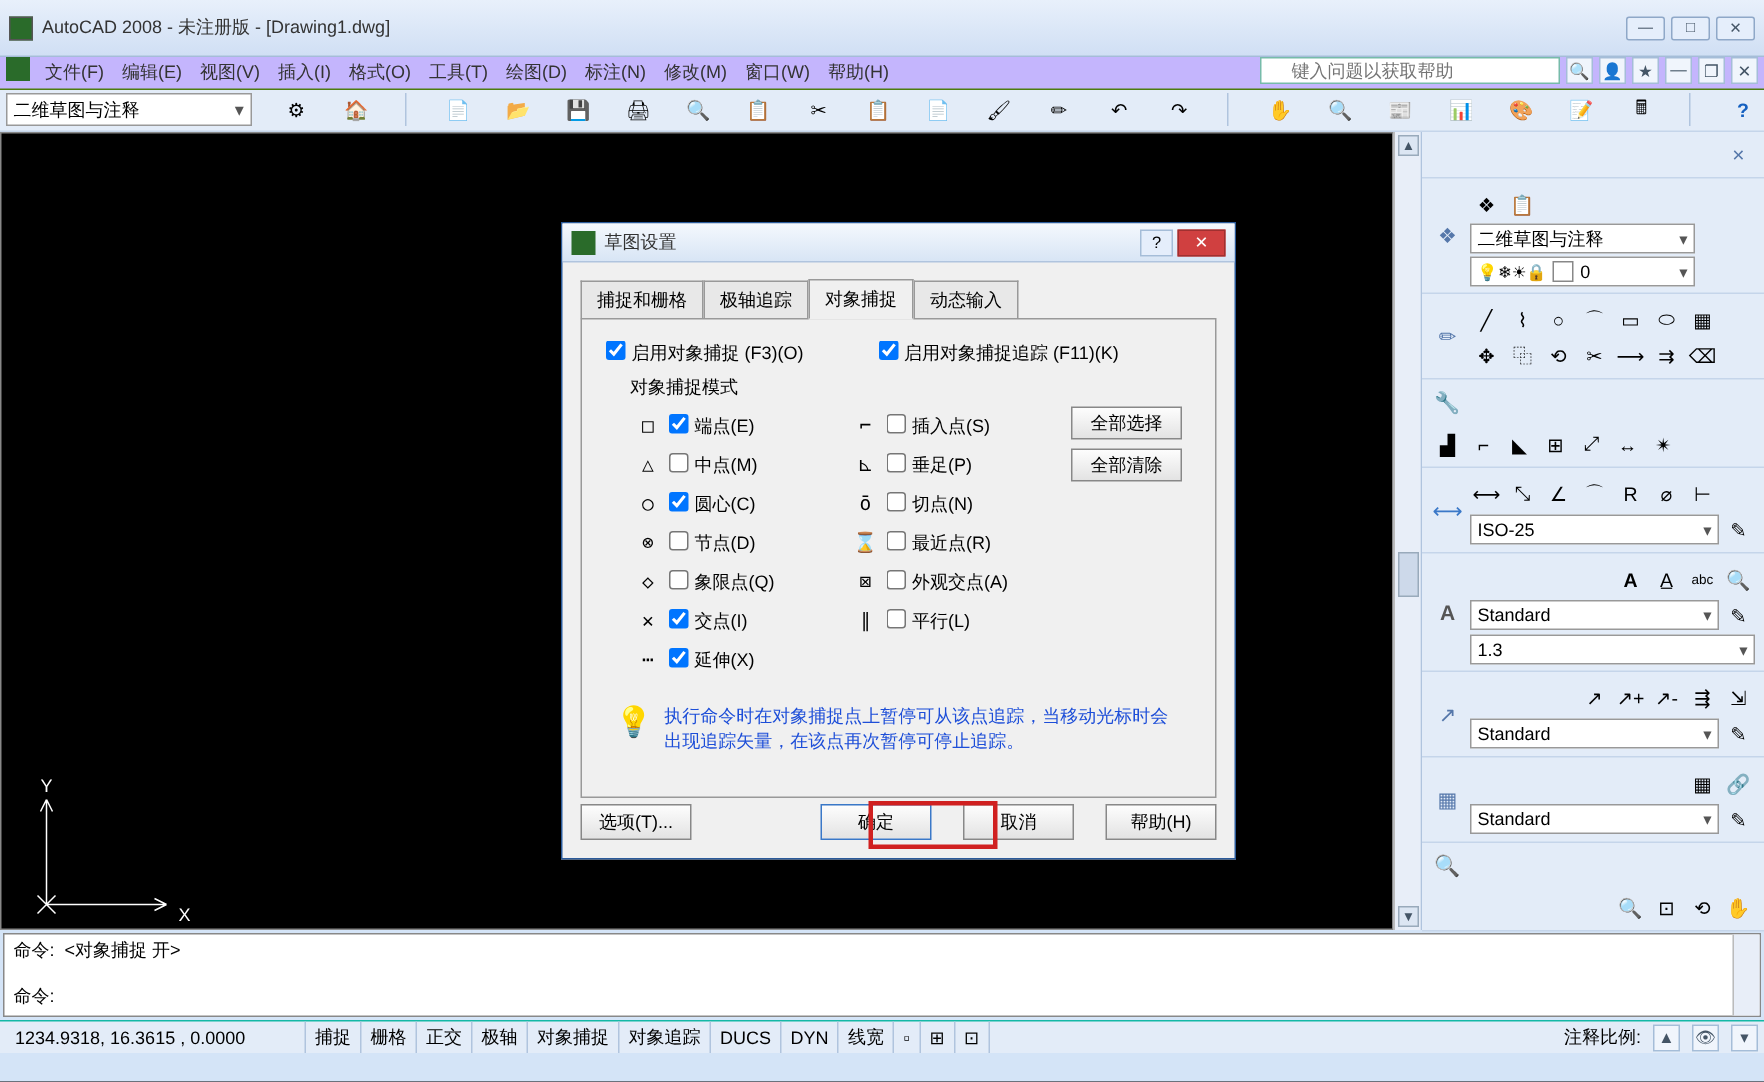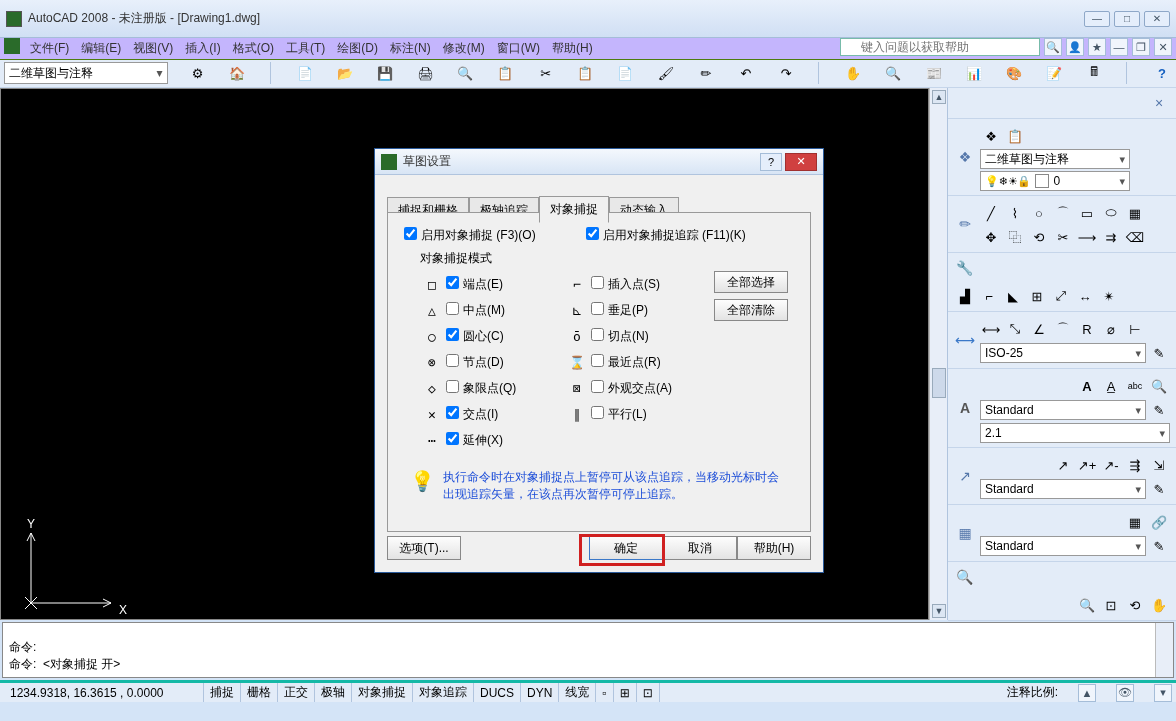--- a/index.html
+++ b/index.html
@@ -46,50 +46,50 @@
 .combo::after{content:"▾";margin-left:auto;color:#555;padding-left:4px}
 .panel .row2{display:flex;align-items:center;gap:2px;width:100%;margin-top:2px}
 
 
 .cmdarea{height:56px;background:#fff;border:1px solid #888;margin:2px;display:flex}
 .cmdtext{flex:1;padding:2px 6px;font-family:monospace;font-size:12px;color:#000}
 .cmdtext .line{white-space:pre}
 .cmdscroll{width:18px;background:#e8eef8;border-left:1px solid #bbb}
 
 
-.statusbar{height:22px;background:#e3ecf8;border-top:3px solid #14b8a6;display:flex;align-items:center;padding:0 4px;gap:0;font-family:monospace;font-size:12px}
+.statusbar{height:22px;background:#e3ecf8;border-top:1px solid #14b8a6;display:flex;align-items:center;padding:0 4px;gap:0;font-family:monospace;font-size:12px}
 .statusbar .cell{padding:0 6px;border-right:1px solid #b0c4de;height:100%;display:flex;align-items:center}
-.statusbar .right{margin-left:auto;display:flex;align-items:center;gap:20px}
+.statusbar .right{margin-left:auto;display:flex;align-items:center;gap:8px}
 
 
 .dialog{position:absolute;left:374px;top:148px;width:450px;height:425px;background:#f0f0f0;border:1px solid #2a5a9a;box-shadow:3px 3px 8px rgba(0,0,0,.3)}
 .dlg-title{height:26px;background:linear-gradient(#f4f8fd,#d8e5f5);display:flex;align-items:center;padding:0 6px;border-bottom:1px solid #b0c4de}
 .dlg-title .app-icon{width:16px;height:16px;background:#2a6b2a;margin-right:6px}
 .dlg-title .t{flex:1;color:#333}
 .dlg-title .dlg-btn{width:22px;height:18px;border:1px solid #a5bdd8;background:#e5eefb;margin-left:3px;display:flex;align-items:center;justify-content:center;font-size:11px}
 .dlg-title .dlg-close{background:#d04040;color:#fff;border-color:#a03030;width:32px}
 
 .dlg-tabs{display:flex;padding:10px 12px 0 12px;gap:0;align-items:flex-end}
-.dlg-tab{padding:4px 10px;border:1px solid #999;border-bottom:none;background:#e8e8e8;position:relative;top:11px}
+.dlg-tab{padding:4px 10px;border:1px solid #999;border-bottom:none;background:#e8e8e8;position:relative;top:1px}
 .dlg-tab.active{background:#f0f0f0;border-bottom:1px solid #f0f0f0;z-index:2}
 .dlg-body{margin:0 12px 12px 12px;border:1px solid #999;padding:14px 16px;background:#f0f0f0;height:320px;position:relative}
 
 .chk{display:inline-flex;align-items:flex-start;gap:4px}
 .chk input{width:13px;height:13px}
 .fieldset-label{margin:6px 0 4px 16px}
 .snap-grid{display:flex;gap:10px}
 .snap-col{flex:1}
 .snap-row{display:flex;align-items:center;gap:6px;height:26px}
 .snap-sym{width:16px;text-align:center;font-size:13px;font-family:monospace}
 .wide-btn{width:74px;height:22px;border:1px solid #888;background:linear-gradient(#fdfdfd,#e3e3e3);font-size:12px}
 .tip{display:flex;gap:8px;margin-top:10px;padding:6px;align-items:flex-start}
 .tip .bulb{font-size:20px}
 .tip .txt{font-size:12px;line-height:1.4;color:#1d4ed8}
 
-.dlg-buttons{position:absolute;left:12px;right:12px;bottom:12px;display:flex;align-items:flex-end;gap:0}
+.dlg-buttons{position:absolute;left:12px;right:12px;bottom:12px;display:flex;align-items:flex-end;gap:21px}
 .dlg-buttons .spacer{flex:1}
 .dlg-btn-std{width:74px;height:24px;border:1px solid #888;background:linear-gradient(#fdfdfd,#e3e3e3);font-size:12px}
 .dlg-btn-ok{border:1px solid #3a78c8}
 .highlight{position:absolute;border:3px solid #d02020;pointer-events:none}
 
 .clr-icon{display:inline-block;width:14px;height:14px;vertical-align:middle}
 </style>
 </head>
 <body>
 
@@ -257,21 +257,21 @@
           <span class="tb-btn">🔍</span>
         </div>
         <div class="row2">
             <div class="combo" style="flex:1">
               <span>Standard</span>
             </div>
             <span class="tb-btn">✎</span>
           </div>
         <div class="row2">
             <div class="combo" style="flex:1">
-              <span>2.1</span>
+              <span>1.3</span>
             </div>
           </div>
       </div>
     </div>
     <div class="panel">
       <span class="panel-icon">↗</span>
       <div style="flex:1">
         <div class="row2" style="justify-content:flex-end">
           <span class="tb-btn">↗</span>
           <span class="tb-btn">↗+</span>
@@ -309,22 +309,22 @@
         <span class="tb-btn">⊡</span>
         <span class="tb-btn">⟲</span>
         <span class="tb-btn">✋</span>
       </div>
     </div>
   </div>
 </div>
 
 <div class="cmdarea">
   <div class="cmdtext">
+    <div class="line">命令:  &lt;对象捕捉 开&gt;</div>
     <div class="line" style="margin-top:14px">命令:</div>
-    <div class="line">命令:  &lt;对象捕捉 开&gt;</div>
   </div>
   <div class="cmdscroll"></div>
 </div>
 
 <div class="statusbar">
   <div class="cell" style="min-width:200px">1234.9318, 16.3615 ,  0.0000</div>
   <div class="cell">捕捉</div>
   <div class="cell">栅格</div>
   <div class="cell">正交</div>
   <div class="cell">极轴</div>

